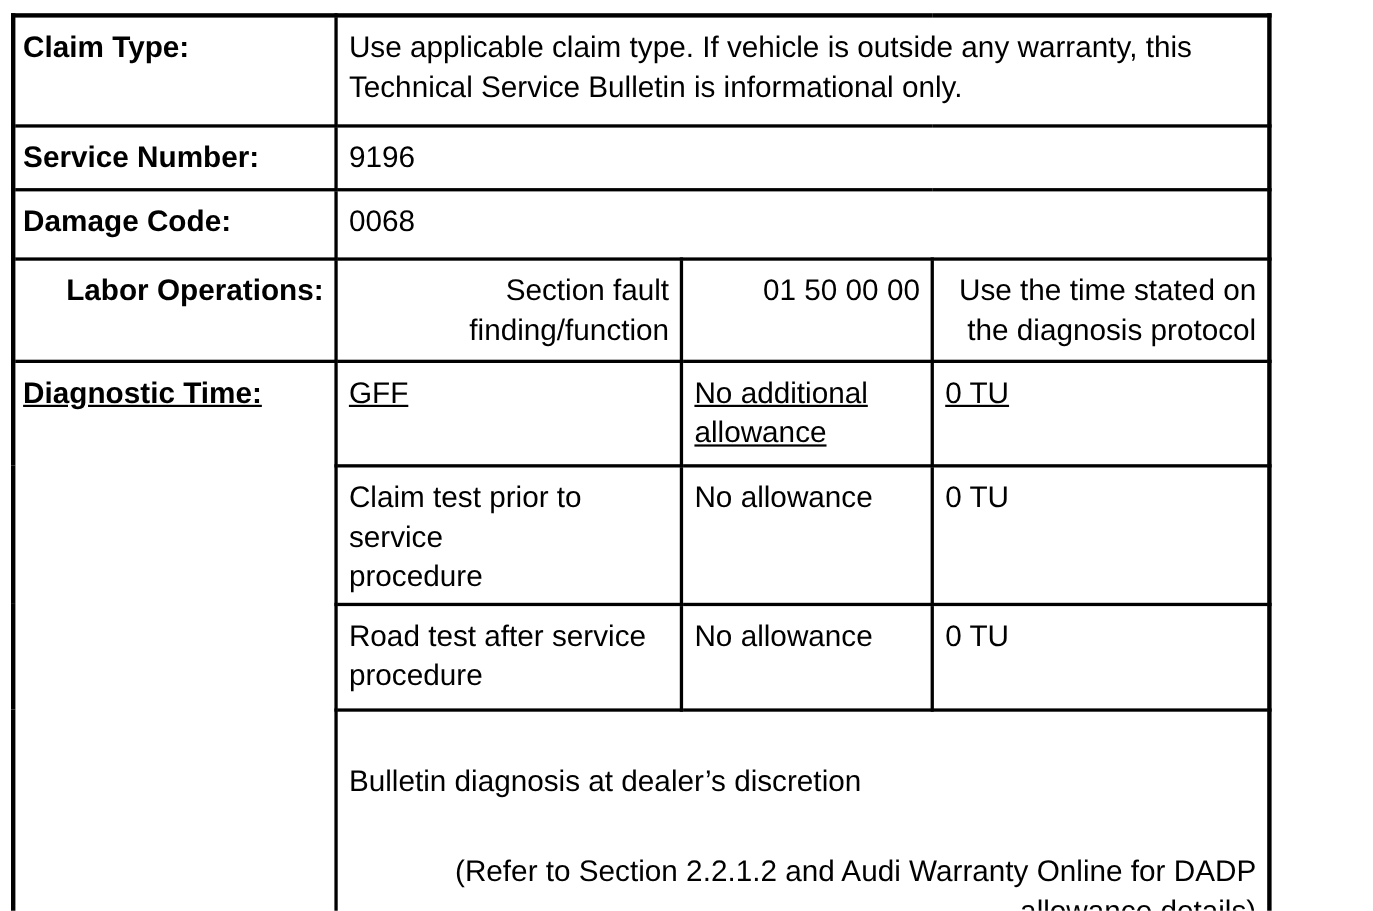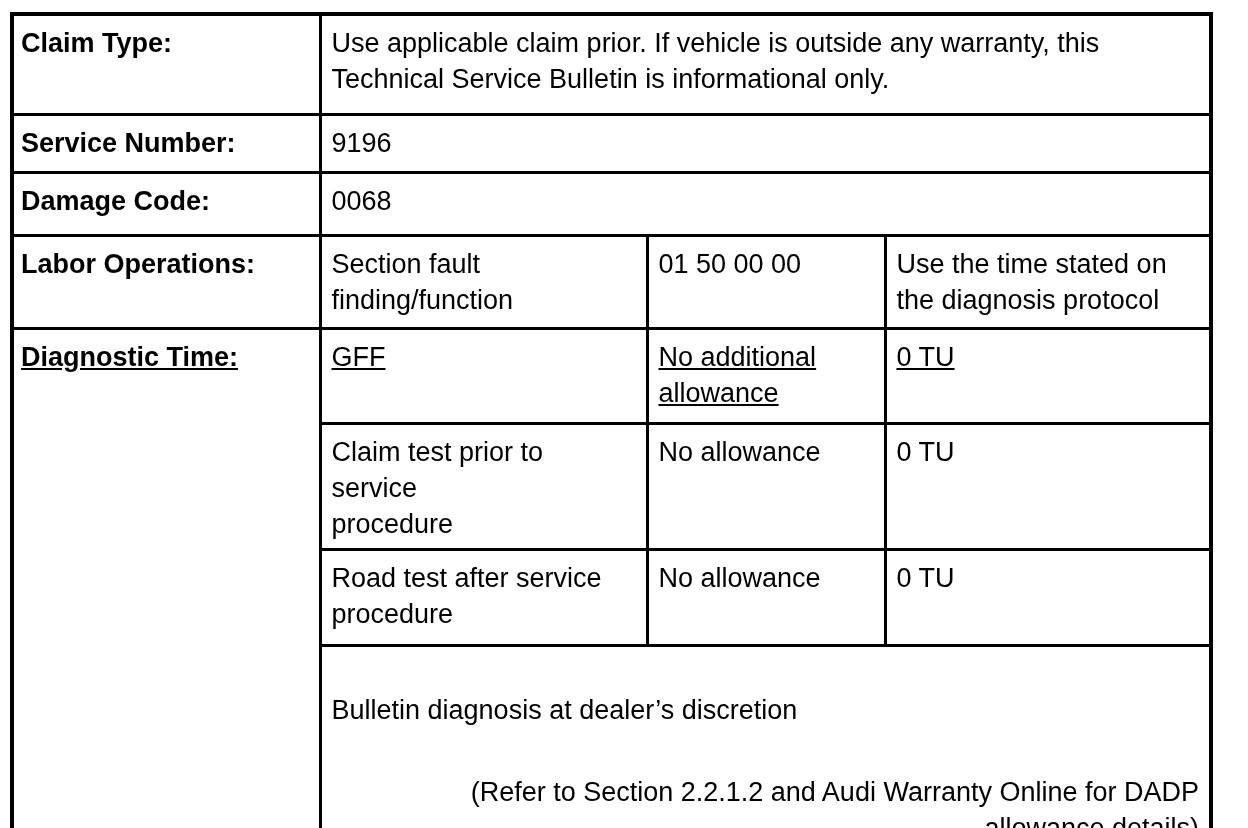--- a/index.html
+++ b/index.html
@@ -5,21 +5,21 @@
   html, body {
     margin: 0;
     padding: 0;
     background: #ffffff;
     width: 1248px;
     height: 828px;
     overflow: hidden;
   }
   .page {
     position: relative;
-    width: 1248px;
+    width: 1156px;
     height: 828px;
     background: #ffffff;
     font-family: "Liberation Sans", sans-serif;
     color: #000000;
   }
   table.tsb {
     position: absolute;
     left: 10px;
     top: 12px;
     border-collapse: collapse;
@@ -43,41 +43,41 @@
   }
   .note-secondary {
     margin-top: 10px;
     white-space: pre-line;
     text-align: right;
   }
   
   tr.r1 { height: 100px; }
   tr.r2 { height: 58px;  }
   tr.r3 { height: 63px; margin-top: 12px;  }
-  tr.r4 { height: 93px;  }
+  tr.r4 { height: 93px; text-align: right;  }
   tr.r5 { height: 95px; text-decoration: underline;  }
   tr.r6 { height: 97px;  }
   tr.r7 { height: 96px;  }
   tr.r8 { height: 143px; }
 </style>
 </head>
 <body>
 
 <div class="page">
   <table class="tsb">
     <colgroup>
       <col style="width:308px">
       <col style="width:327px">
       <col style="width:238px">
       <col style="width:326px">
     </colgroup>
     <tbody>
       <tr class="r1">
         <td class="label-cell">Claim Type:</td>
-        <td colspan="3">Use applicable claim prior. If vehicle is outside any warranty, this
+        <td colspan="3">Use applicable claim type. If vehicle is outside any warranty, this
 Technical Service Bulletin is informational only.</td>
       </tr>
       <tr class="r2">
         <td class="label-cell">Service Number:</td>
         <td colspan="3">9196</td>
       </tr>
       <tr class="r3">
         <td class="label-cell">Damage Code:</td>
         <td colspan="3">0068</td>
       </tr>

